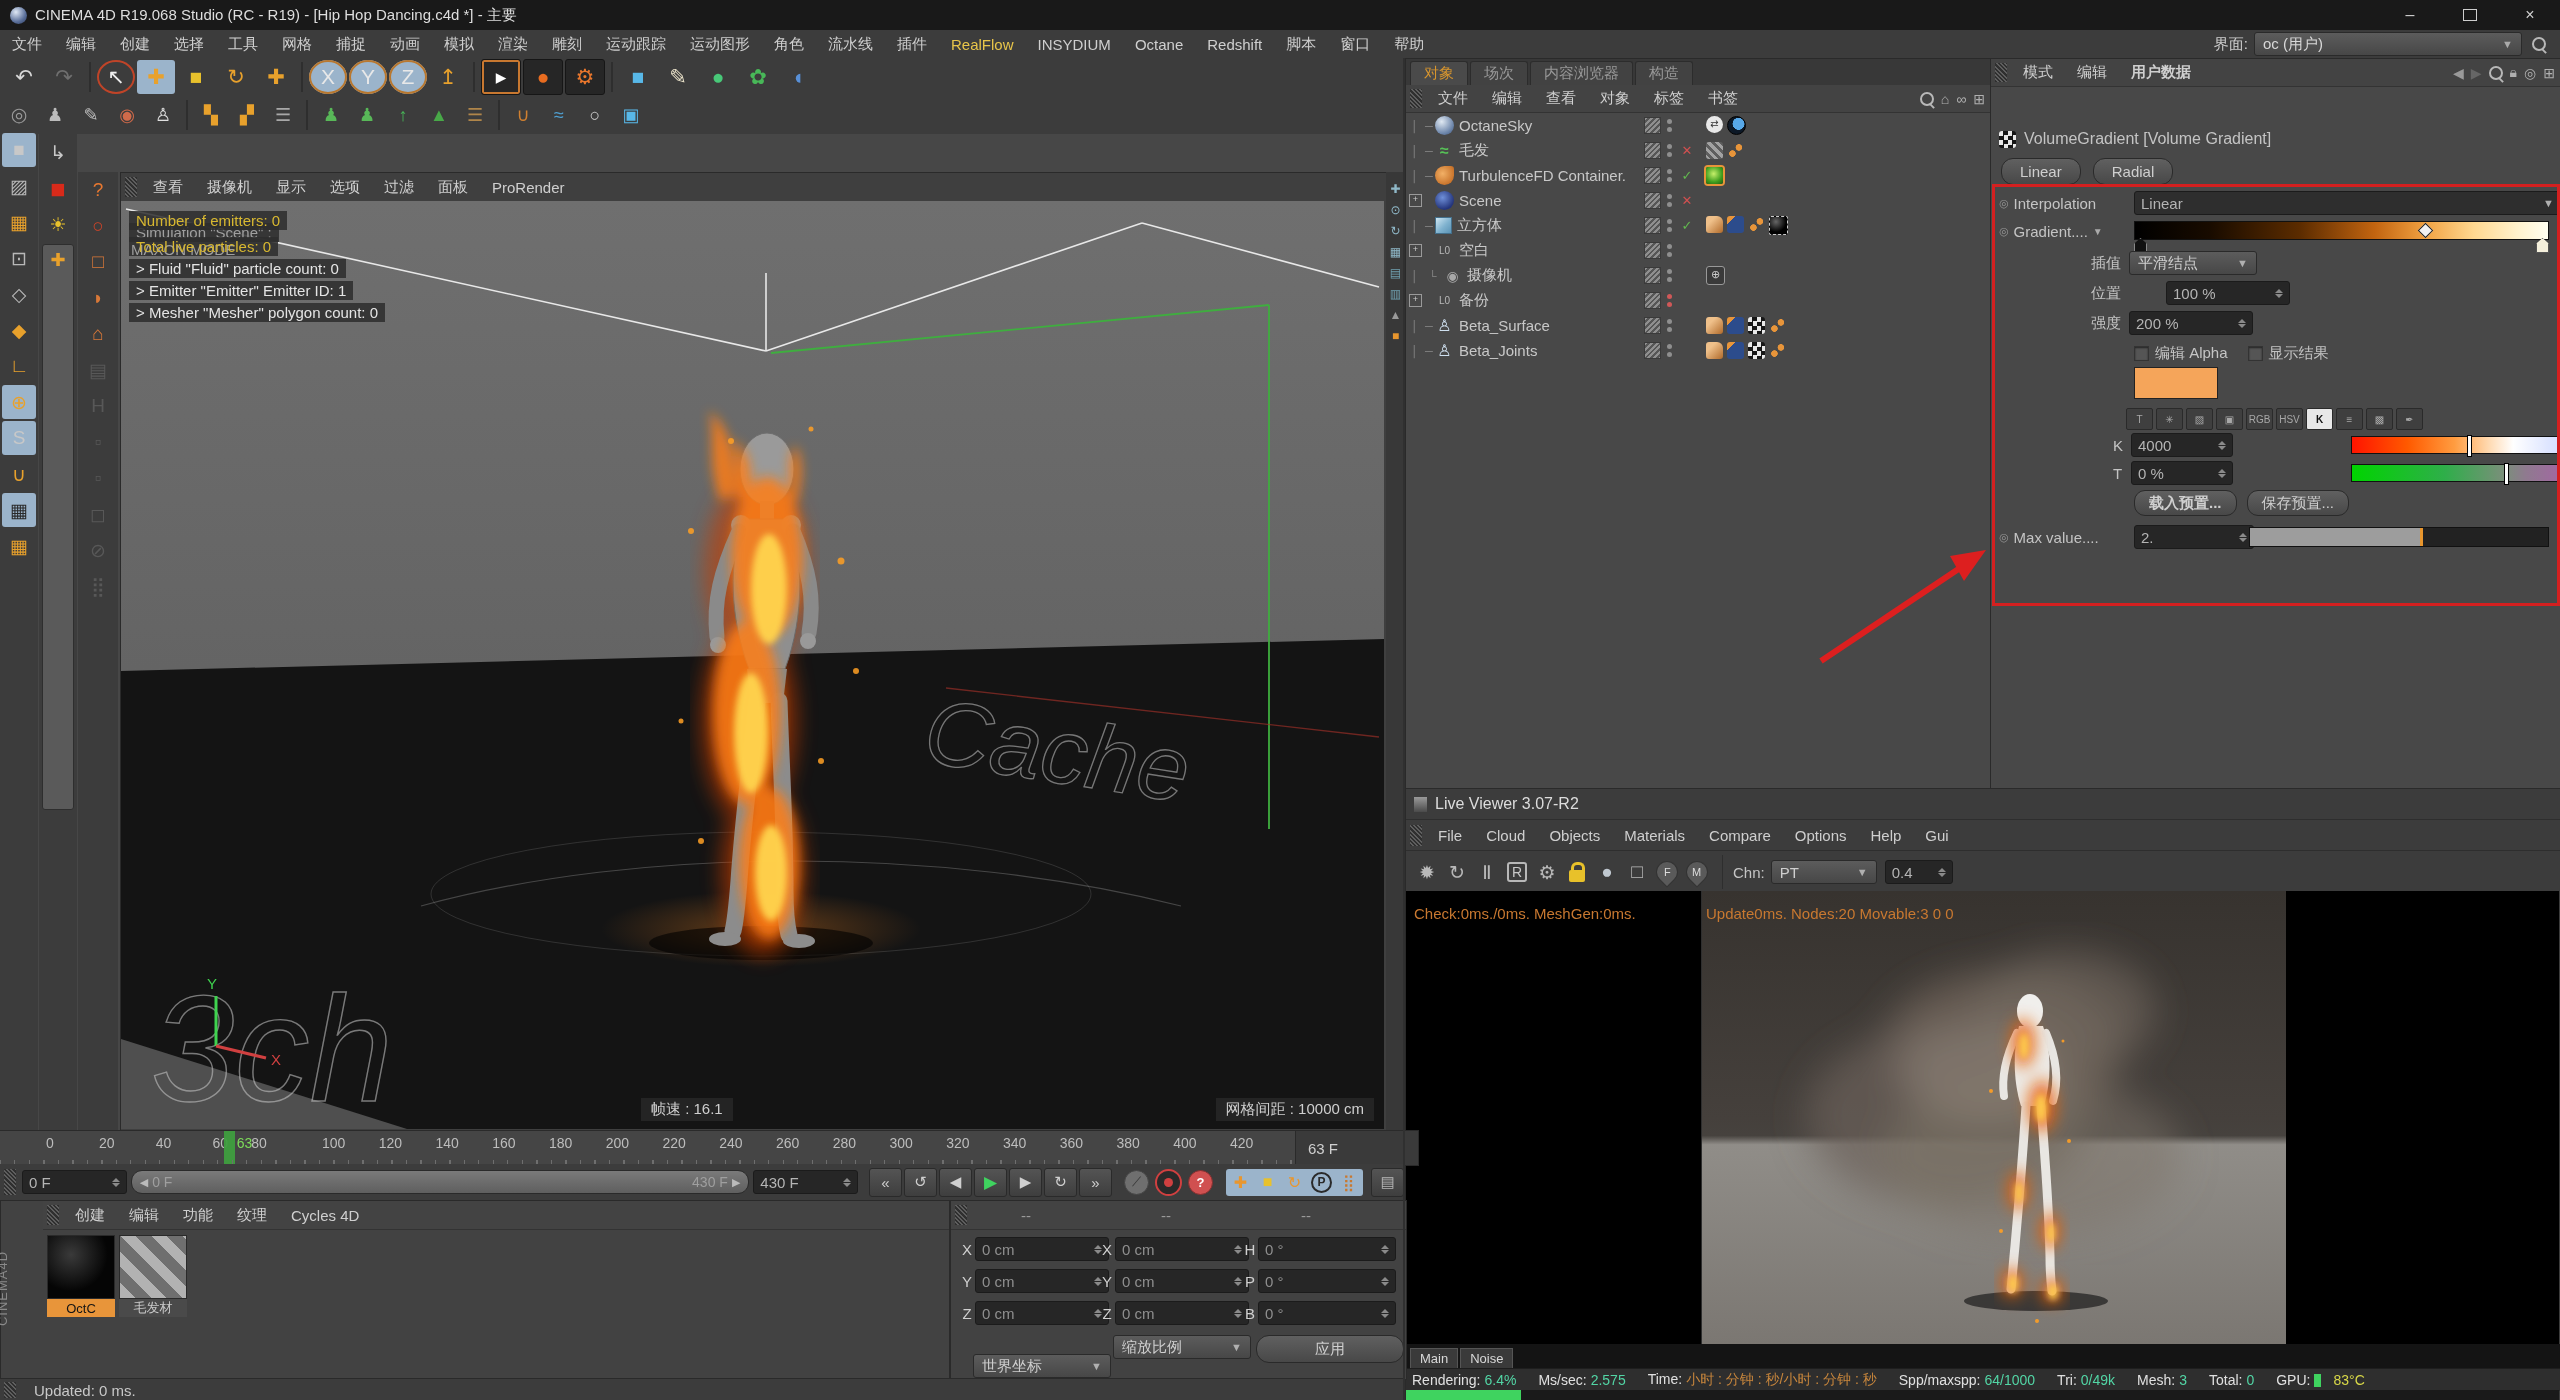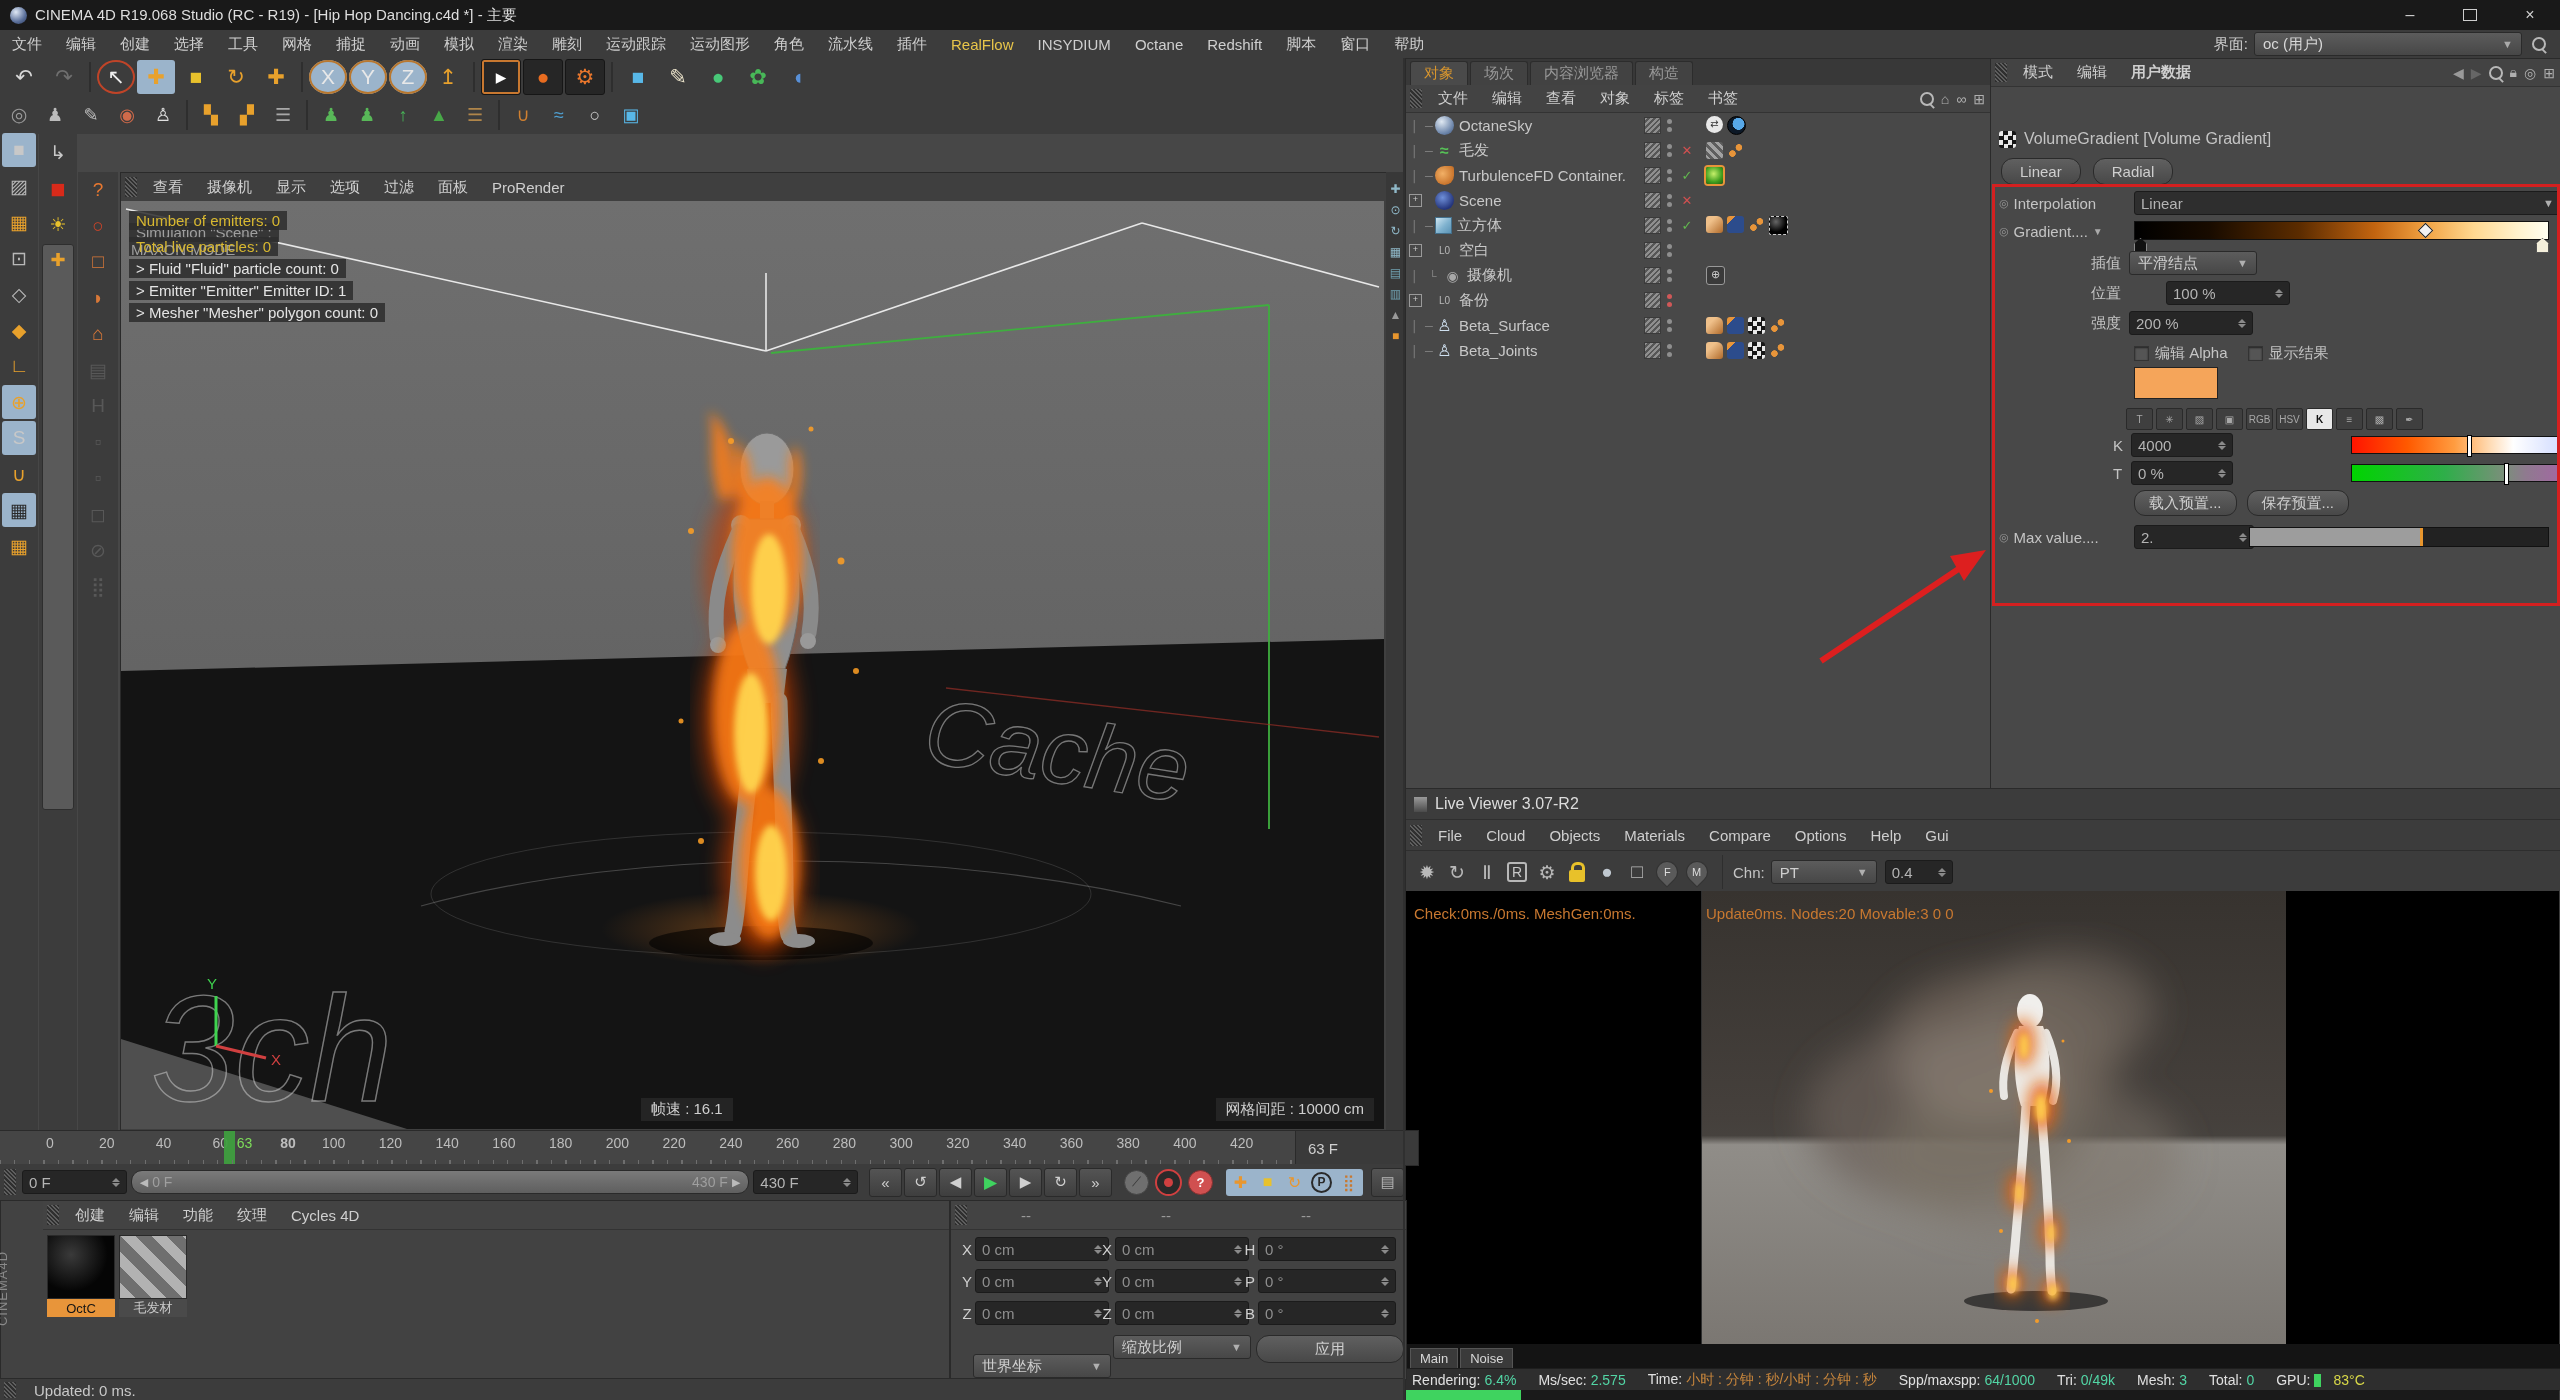--- a/index.html
+++ b/index.html
@@ -921,21 +921,21 @@
       <span class="spin">
           <i class="up"></i>
           <i class="dn"></i>
         </span>
     </div>
     <div class="cbar" style="left:238px;width:310px;background:linear-gradient(90deg,#00d400,#2fae4a 30%,#7a8f7a 49%,#8f7a8f 56%,#b05ab0 76%,#ff00ff 100%);">
       <div class="cursor" style="left:49%;"></div>
     </div>
   </div>
   <div class="arow" style="left:143px;top:432px;gap:10px;">
-    <div class="pill" style="border-radius:11px;height:24px;padding:0 14px;">载入预置...</div>
+    <div class="pill" style="border-radius:11px;height:24px;padding:0 14px;font-weight:bold;">载入预置...</div>
     <div class="pill" style="border-radius:11px;height:24px;padding:0 14px;">保存预置...</div>
   </div>
 
   <div class="arow" style="left:8px;top:466px;width:556px;">
     <span class="bullet">◎</span>
     <span class="alabel">Max value....</span>
     <div class="fld" style="position:absolute;left:135px;width:106px;">
       <span class="v">2.</span>
       <span class="spin">
           <i class="up"></i>
@@ -1105,21 +1105,21 @@
       <div class="fill" id="lv-prog-fill" style="width: 10%;"></div>
     </div>
 </div>
 
 <div class="abs" id="ruler">
   <div id="ruler-ticks">
       <div class="tick" style="left: 50px;">0</div>
       <div class="tick" style="left: 106.744px;">20</div>
       <div class="tick" style="left: 163.488px;">40</div>
       <div class="tick" style="left: 220.233px;">60</div>
-      <div class="tick" style="left: 288px; font-weight: bold;">80</div>
+      <div class="tick" style="left: 259px;">80</div>
       <div class="tick" style="left: 333.721px;">100</div>
       <div class="tick" style="left: 390.465px;">120</div>
       <div class="tick" style="left: 447.209px;">140</div>
       <div class="tick" style="left: 503.953px;">160</div>
       <div class="tick" style="left: 560.698px;">180</div>
       <div class="tick" style="left: 617.442px;">200</div>
       <div class="tick" style="left: 674.186px;">220</div>
       <div class="tick" style="left: 730.93px;">240</div>
       <div class="tick" style="left: 787.674px;">260</div>
       <div class="tick" style="left: 844.419px;">280</div>

